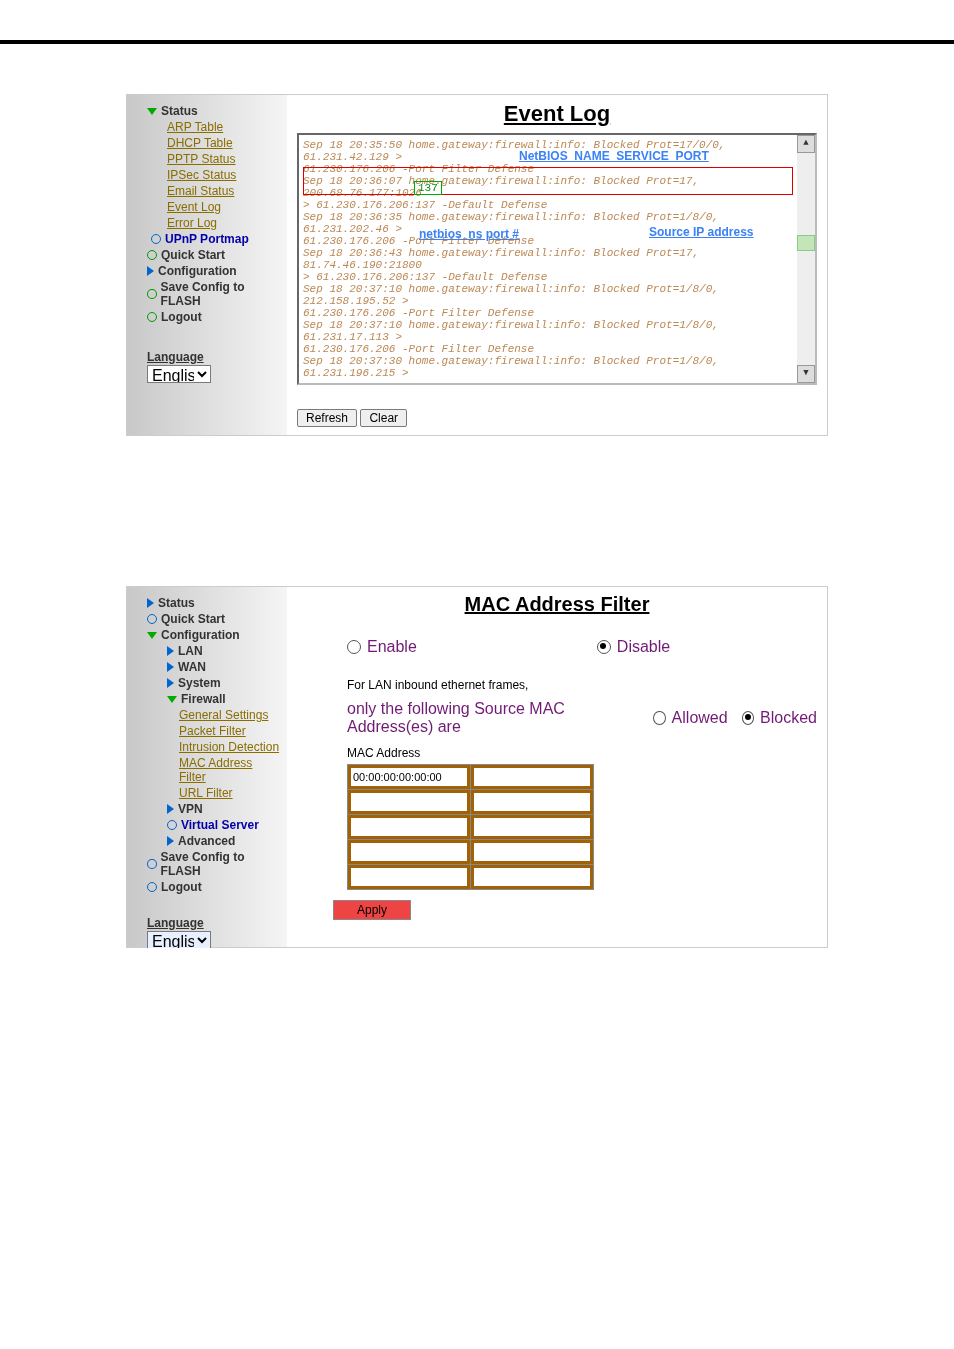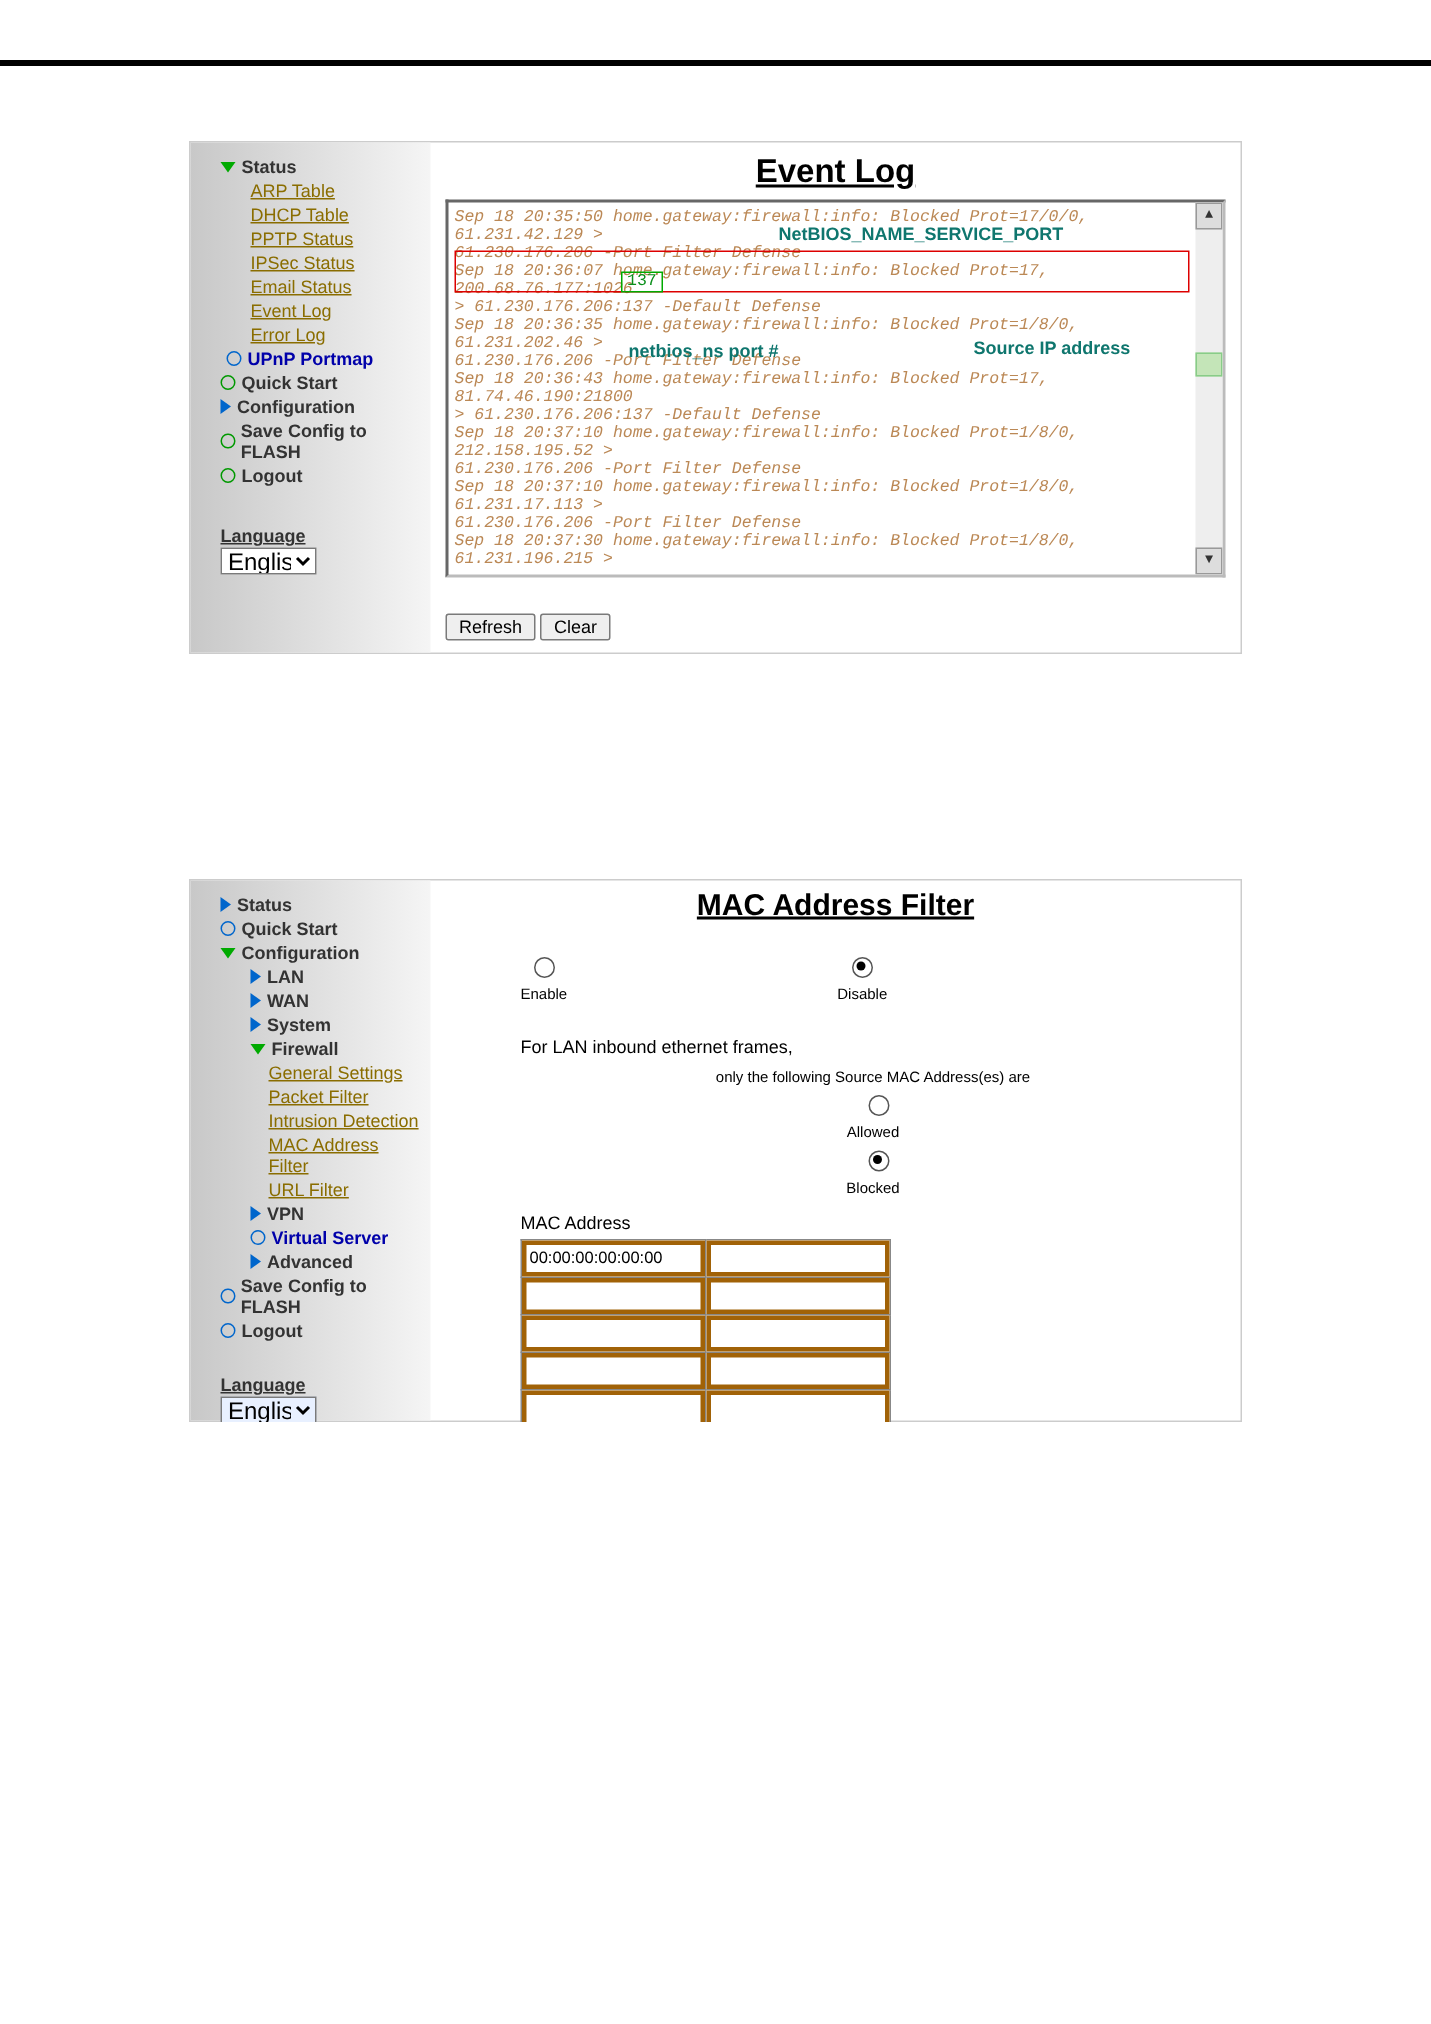--- a/index.html
+++ b/index.html
@@ -26,28 +26,28 @@
 .indent2 { padding-left:32px; }
 .lang-sel { width:64px; font-size:16px; border:1px solid #7a7a7a; background:#fff; height:18px; }
 .h-title { text-align:center; font-size:22px; font-weight:bold; text-decoration:underline; padding-top:6px; }
 .logbox {
   margin-top:6px; height:240px; border:2px inset #bbb; background:#fff;
   position:relative; font-family:'Courier New',monospace; font-size:11px;
   color:#b85; overflow:hidden; padding:4px 2px;
 }
 .logline { white-space:pre-wrap; padding:0 2px;font-style:italic; }
 .redbox1 { position:absolute; border:1.5px solid #d00; left:4px; top:32px; width:488px; height:26px; pointer-events:none; }
-.ann-red { position:absolute; color:#0f766e; font:bold 12px Arial; }
+.ann-red { position:absolute; color:#3b82f6; font:bold 12px Arial;text-decoration:underline; }
 .ann-green { position:absolute; color:#0a8f1a; font:bold 12px Arial; }
 .scroll-rail { position:absolute; right:0; top:0; bottom:0; width:18px; background:#eee; }
 .scroll-btn { width:18px; height:18px; background:#ddd; border:1px solid #999; box-sizing:border-box; font-size:9px; text-align:center; line-height:14px; color:#333; position:absolute; }
 .scroll-thumb-green { position:absolute; right:0; top:100px; width:18px; height:16px; background:#c4e5b8; border:1px solid #8c8; box-sizing:border-box; }
 .btn { font:12px Arial; padding:1px 8px; border:1px solid #7a7a7a; background:#efefef; border-radius:2px; cursor:pointer; }
 .mac-title { text-align:center; font-size:20px; font-weight:bold; text-decoration:underline; padding-top:6px; }
-.form-row { display:flex; align-items:center; gap:6px; padding:2px 0; font-size:10px; color:#000000;flex-direction:column; }
+.form-row { display:flex; align-items:center; gap:6px; padding:2px 0; font-size:16px; color:#701a75; }
 .radio { display:inline-block; width:12px; height:12px; border:1px solid #555; border-radius:50%; position:relative; }
 .radio.checked::after { content:""; position:absolute; left:2px; top:2px; width:6px; height:6px; background:#000; border-radius:50%; }
 .mac-table { border-collapse:collapse; margin-top:4px; }
 .mac-table td { border:1px solid #888; width:116px; height:22px; padding:0; }
 .mac-table input { width:112px; border:3px solid #a16207; height:18px; font:11px Arial; padding:0 2px; }
 .apply-btn { border:1px solid #888; padding:2px 23px; background:#ef4444; font:12px Arial; margin-top:10px; cursor:pointer; }
 </style>
 </head>
 <body>
 

